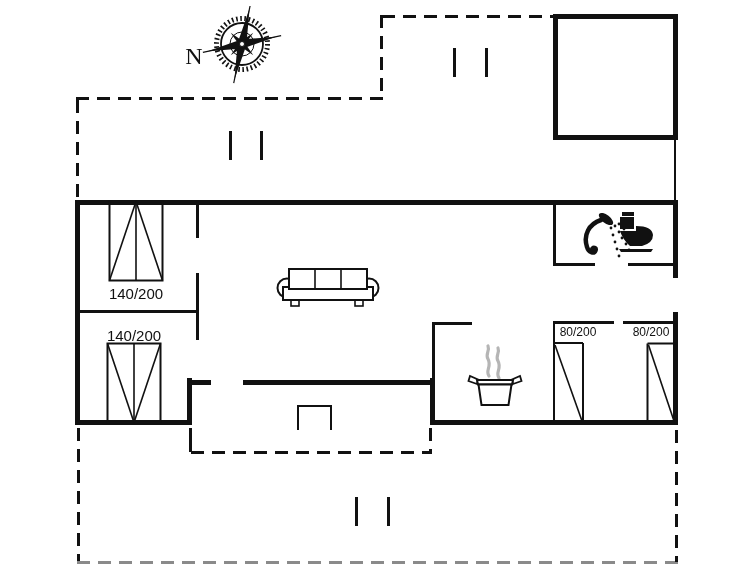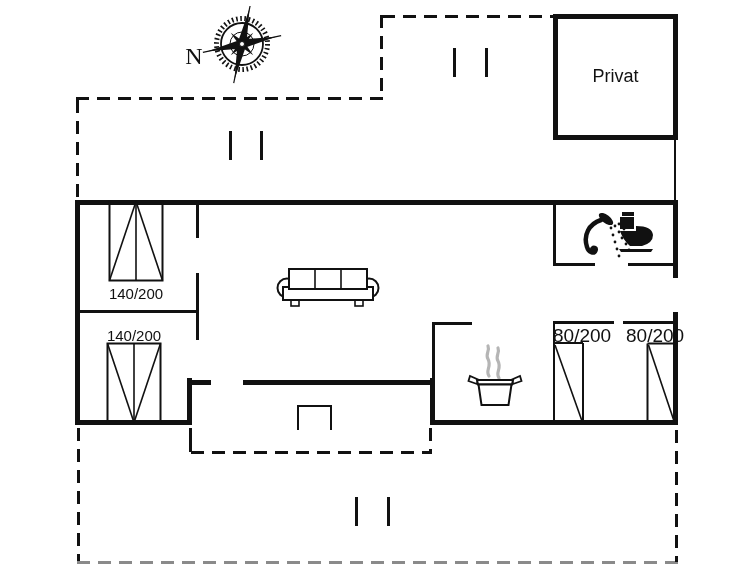--- a/index.html
+++ b/index.html
@@ -6,21 +6,21 @@
   #plan{position:relative;width:755px;height:566px;background:#ffffff;overflow:hidden;
         font-family:"Liberation Sans","DejaVu Sans",sans-serif;color:#111;}
   .abs{position:absolute;}
   .wall{position:absolute;background:#111111;}
   .thin{position:absolute;background:#111111;}
   .dash-h{position:absolute;height:3px;background:repeating-linear-gradient(90deg,#111 0,#111 13px,transparent 13px,transparent 21px);}
   .dash-v{position:absolute;width:3px;background:repeating-linear-gradient(180deg,#111 0,#111 13px,transparent 13px,transparent 21px);}
   .dash-h.gray{background:repeating-linear-gradient(90deg,#8a8a8a 0,#8a8a8a 13px,transparent 13px,transparent 21px);}
   .tick{position:absolute;width:3px;height:29px;background:#111111;}
   .lbl{position:absolute;font-size:15px;line-height:1.05;text-align:center;white-space:nowrap;}
-  .lbl-small{font-size:19px;}
+  .lbl-small{font-size:12px;}
   .lbl-privat{font-size:18px;}
   .lbl-north{font-family:"Liberation Serif","DejaVu Serif",serif;font-size:24px;}
   .room-privat{position:absolute;left:553px;top:14px;width:125px;height:126px;
                border:5px solid #111111;box-sizing:border-box;background:#ffffff;}
   svg{position:absolute;display:block;}
 </style>
 </head>
 <body>
 
 <div id="plan">
@@ -43,21 +43,20 @@
     <polygon points="28.7,49.3 37.9,35.9 42.1,40.1" fill="#111"></polygon>
     <polygon points="28.7,26.7 42.1,35.9 37.9,40.1" fill="#111"></polygon>
     <polygon points="47.5,2.8 44.4,38.9 35.6,37.1" fill="#111"></polygon>
     <polygon points="32.5,73.2 44.4,38.9 35.6,37.1" fill="#111"></polygon>
     <polygon points="74.2,30.7 40.9,42.4 39.1,33.6" fill="#111"></polygon>
     <polygon points="5.8,45.3 40.9,42.4 39.1,33.6" fill="#111"></polygon>
     <circle cx="40" cy="38" r="2.5" fill="#ffffff" stroke="#111" stroke-width="1"></circle>
   </svg>
 
   <div class="room-privat"></div>
-  <div class="lbl lbl-privat abs" style="left:553px;top:67px;width:125px;">Privat</div>
   <div class="thin" style="left:674px;top:140px;width:2px;height:60px;"></div>
 
   <div class="wall" style="left:75px;top:200px;width:603px;height:5px;"></div>
   <div class="wall" style="left:75px;top:200px;width:5px;height:225px;"></div>
   <div class="wall" style="left:75px;top:420px;width:117px;height:5px;"></div>
   <div class="wall" style="left:187px;top:378px;width:5px;height:47px;"></div>
   <div class="wall" style="left:187px;top:380px;width:24px;height:5px;"></div>
   <div class="wall" style="left:243px;top:380px;width:192px;height:5px;"></div>
   <div class="wall" style="left:430px;top:378px;width:5px;height:47px;"></div>
   <div class="wall" style="left:430px;top:420px;width:248px;height:5px;"></div>

